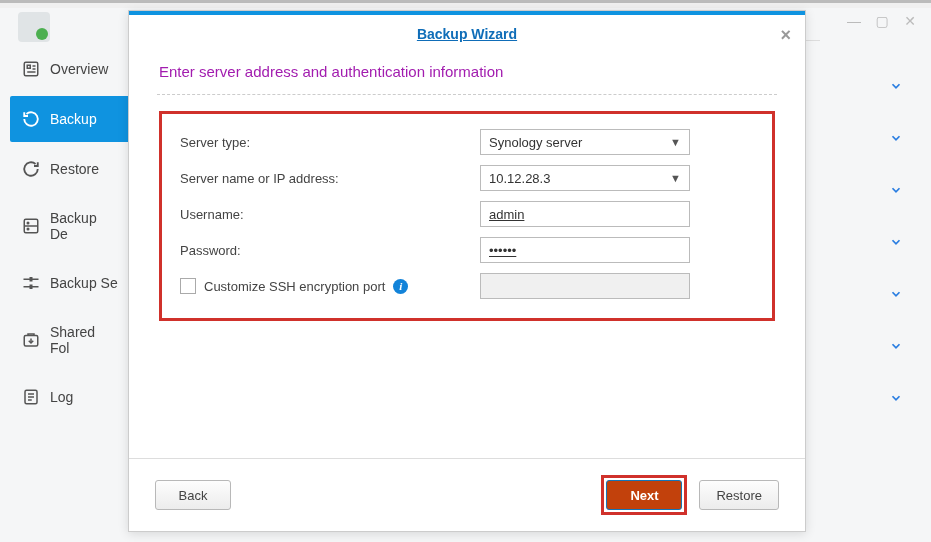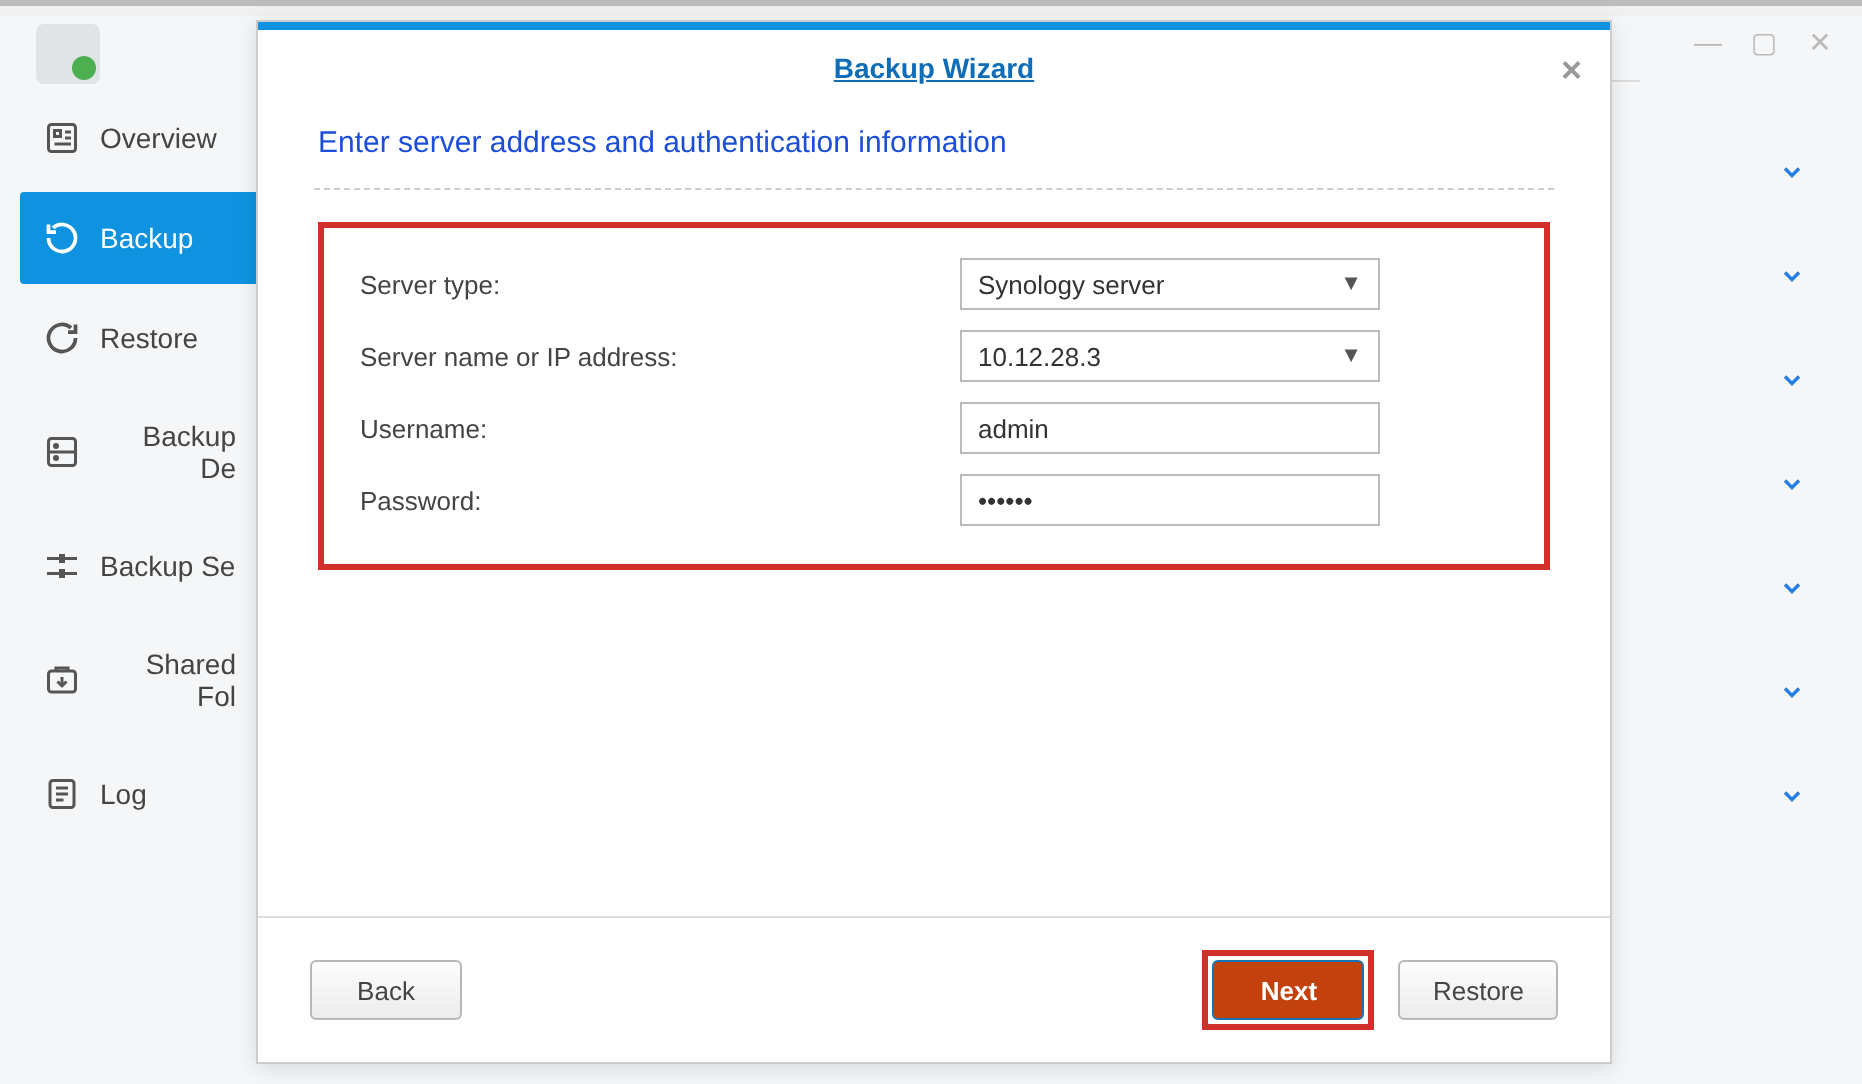--- a/index.html
+++ b/index.html
@@ -8,42 +8,42 @@
     .titlebar { position: absolute; top: 0; left: 0; right: 0; height: 8px; background: #bbb; }
     .titlebar-grad { position: absolute; top: 3px; left: 0; right: 0; height: 5px; background: #f0f0f0; }
 
     .app-icon { position: absolute; top: 12px; left: 18px; width: 32px; height: 30px; background: #e0e4e6; border-radius: 4px; }
     .app-icon::after { content: ""; position: absolute; bottom: 2px; right: 2px; width: 12px; height: 12px; background: #4caf50; border-radius: 50%; }
 
     .win-controls { position: absolute; top: 12px; right: 12px; display: flex; gap: 10px; }
     .win-ctrl { width: 18px; height: 18px; color: #bbb; display: flex; align-items: center; justify-content: center; font-size: 14px; }
 
     .sidebar { position: absolute; top: 46px; left: 10px; width: 120px; }
-    .nav-item { display: flex; align-items: center; gap: 10px; padding: 14px 12px; color: #444; font-size: 14px; cursor: pointer; border-radius: 2px; margin-bottom: 4px; text-align: right; }
+    .nav-item { display: flex; align-items: center; gap: 10px; padding: 14px 12px; color: #444; font-size: 14px; cursor: pointer; border-radius: 2px; margin-bottom: 4px; }
     .nav-item.active { background: #0f93e0; color: #fff; }
     .nav-icon { width: 18px; height: 18px; display: inline-flex; align-items: center; justify-content: center; flex-shrink: 0; }
 
     .right-panel { position: absolute; top: 60px; right: 20px; width: 100px; }
     .chevron-row { height: 52px; display: flex; align-items: center; justify-content: flex-end; padding-right: 8px; color: #2a7de1; }
 
     
     .modal { position: absolute; top: 10px; left: 128px; width: 678px; height: 522px; background: #fff; border: 1px solid #ccc; box-shadow: 0 2px 10px rgba(0,0,0,0.12); }
     .modal-topbar { height: 4px; background: #0f93e0; }
     .modal-header { height: 38px; display: flex; align-items: center; justify-content: center; color: #0f6db8; font-size: 14px; font-weight: bold; position: relative; text-decoration: underline; }
     .modal-close { position: absolute; right: 14px; top: 10px; color: #999; font-size: 18px; cursor: pointer; }
     .modal-body { padding: 4px 30px 0 30px; }
-    .subtitle { color: #1d4ed8; font-size: 15px; margin: 6px 0 14px 0; }
+    .subtitle { color: #a21caf; font-size: 15px; margin: 6px 0 14px 0; }
     .hr-dots { border: none; border-top: 1px dashed #ccc; margin-bottom: 0; margin-left: -2px; margin-right: -2px; }
 
     .form-frame { border: 3px solid #d0312b; padding: 10px 18px 14px 18px; margin-top: 16px; }
     .form-row { display: flex; align-items: center; height: 36px; }
     .form-label { width: 300px; color: #444; font-size: 13px; display: flex; align-items: center; gap: 8px; }
     .form-field { flex: 1; }
     .select, .textinput { width: 210px; height: 26px; border: 1px solid #bbb; background: #fff; font-size: 13px; padding: 0 8px; display: flex; align-items: center; justify-content: space-between; color: #333; }
-    .textinput { display: inline-block; }
+    .textinput { display: inline-block; text-decoration: underline; }
     .textinput.disabled { background: #f0f0f0; color: #aaa; }
     .select .caret { color: #555; font-size: 11px; }
     .checkbox { width: 16px; height: 16px; border: 1px solid #aaa; background: #fff; display: inline-block; vertical-align: middle; }
     .info-icon { width: 15px; height: 15px; background: #1283d9; border-radius: 50%; color: #fff; font-size: 11px; font-style: italic; font-weight: bold; display: inline-flex; align-items: center; justify-content: center; font-family: Georgia, serif; }
 
     .modal-footer { position: absolute; bottom: 0; left: 0; right: 0; padding: 16px 26px; border-top: 1px solid #ddd; display: flex; align-items: center; }
     .btn { height: 30px; min-width: 76px; padding: 0 16px; font-size: 13px; border: 1px solid #b8b8b8; background: linear-gradient(#fdfdfd,#ececec); color: #444; border-radius: 3px; cursor: pointer; display: inline-flex; align-items: center; justify-content: center; }
     .btn-primary { background: #c2410c; border-color: #1574b8; color: #fff; font-weight: bold; }
     .next-wrap { border: 3px solid #d0312b; padding: 2px; display: inline-block; }
     .footer-spacer { flex: 1; }
@@ -215,20 +215,30 @@
         </div>
       </div>
 
       <div class="form-row">
         <div class="form-label">Password:</div>
         <div class="form-field">
           <input class="textinput" type="text" value="••••••" style="">
         </div>
       </div>
 
+      <div class="form-row">
+        <div class="form-label">
+          <span class="checkbox"></span>
+          <span>Customize SSH encryption port</span>
+          <span class="info-icon">i</span>
+        </div>
+        <div class="form-field">
+          <input class="textinput disabled" type="text" disabled="" value="" style="">
+        </div>
+      </div>
 
     </div>
   </div>
 
   <div class="modal-footer">
     <button class="btn">Back</button>
     <span class="footer-spacer"></span>
     <div class="footer-right">
       <span class="next-wrap">
         <button class="btn btn-primary">Next</button>

